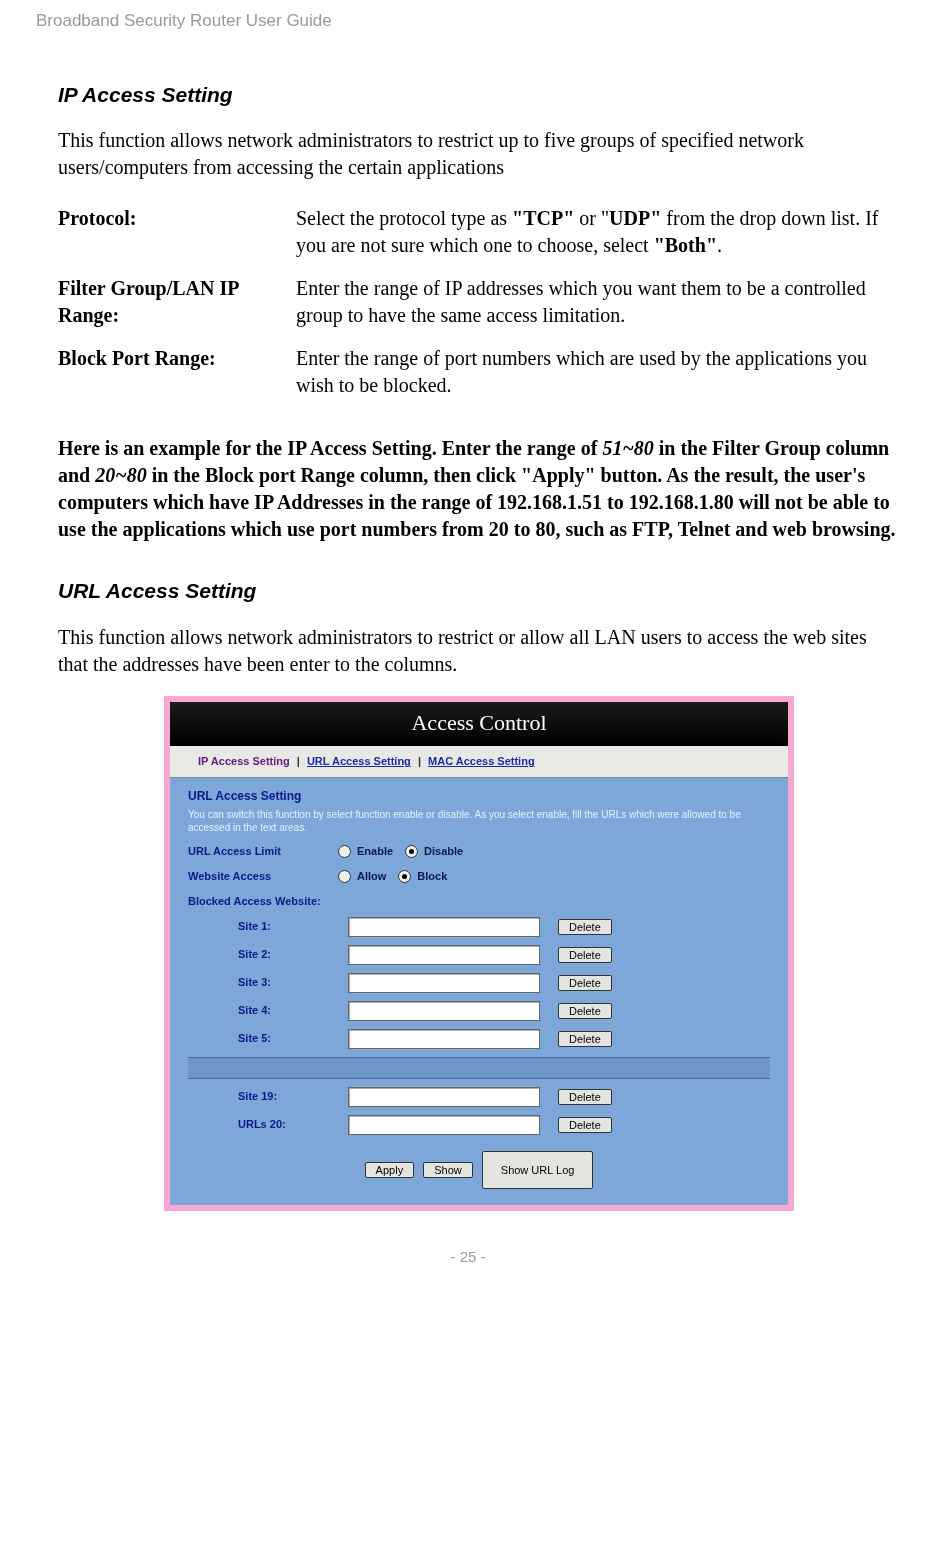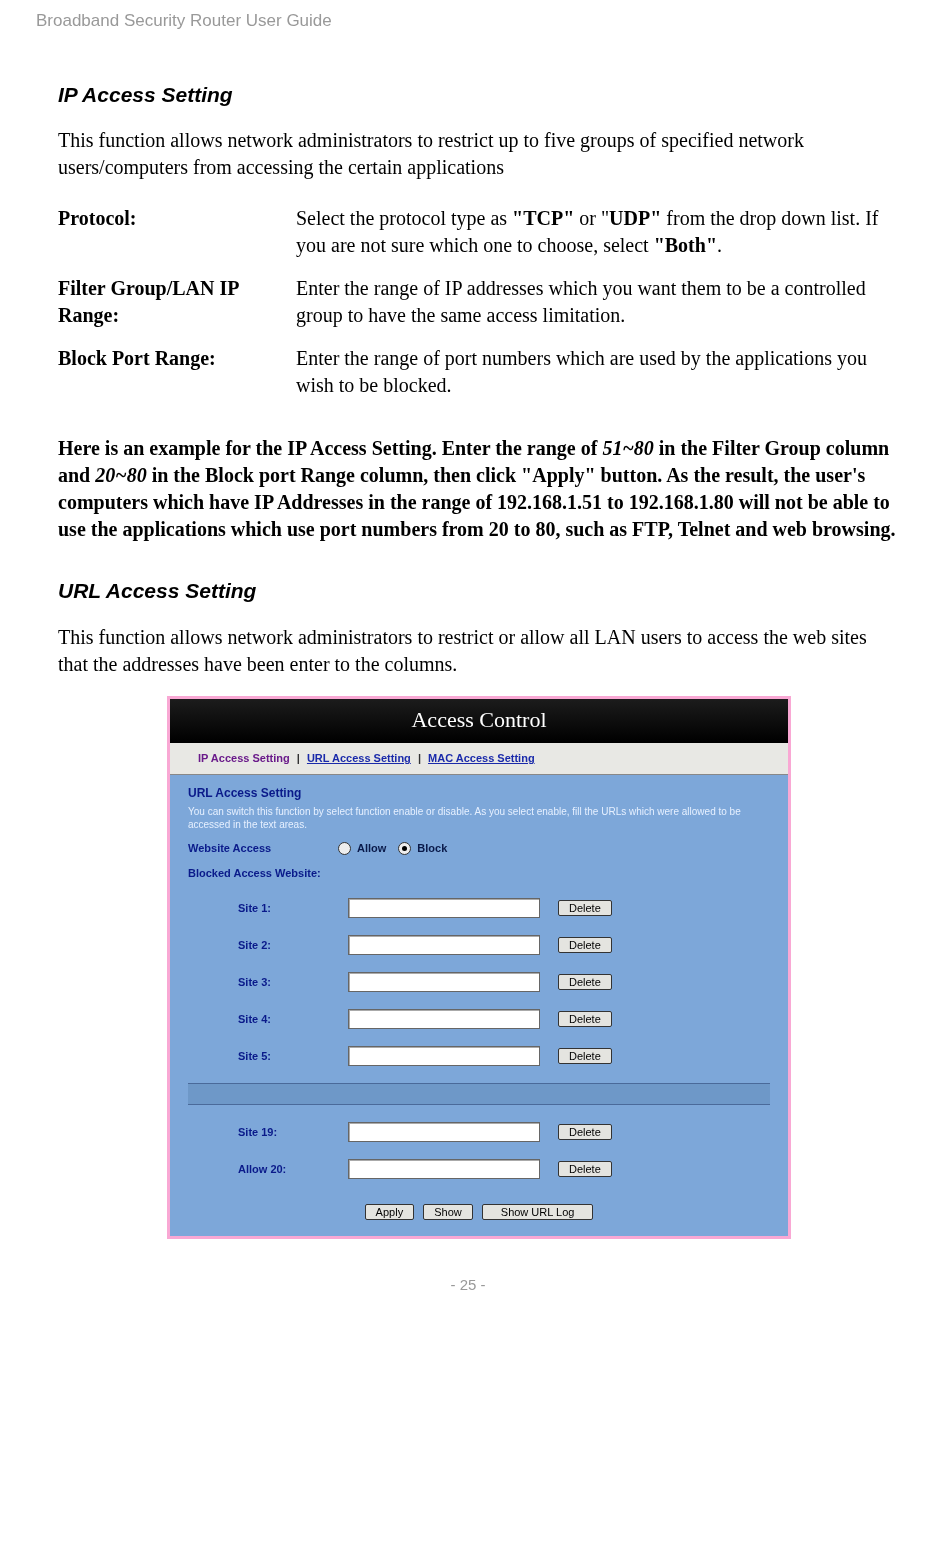--- a/index.html
+++ b/index.html
@@ -48,21 +48,21 @@
       text-align: center;
       color: #999;
       font-family: Liberation Sans, sans-serif;
       font-size: 15px;
       margin-top: 36px;
     }
     
     .ui-wrap {
       width: 618px;
       margin: 12px auto 0 auto;
-      border: 3px solid #f9a8d4;
+      border: 6px solid #f9a8d4;
       background: #8b5cf6;
     }
     .ui-titlebar {
       background: linear-gradient(#1c1c1c, #000);
       color: #fff;
       text-align: center;
       font-family: 'Times New Roman', serif;
       font-size: 22px;
       padding: 6px 0 8px 0;
       border-bottom: 1px solid #000;
@@ -145,21 +145,21 @@
     }
     .ui-subhead {
       color: #0a1a8a;
       font-weight: bold;
       font-size: 11px;
       margin: 6px 0 6px 0;
     }
     .site-row {
       display: flex;
       align-items: center;
-      margin: 17px 0;
+      margin: 8px 0;
     }
     .site-label {
       width: 110px;
       padding-left: 50px;
       color: #0a1a8a;
       font-weight: bold;
       font-size: 11px;
     }
     .site-input {
       width: 190px;
@@ -186,21 +186,21 @@
       background: #6e98c8;
     }
     .ui-footer-btns {
       text-align: center;
       padding: 8px 0 10px 0;
     }
     .ui-footer-btns .ui-btn {
       margin: 0 3px;
     }
     .wide-btn {
-      padding: 1px 18px;
+      padding: 12px 18px;
     }
   </style>
 </head>
 <body>
 
 <div class="doc-header">Broadband Security Router User Guide</div>
 
 <div class="content">
 
   <div class="section-heading">IP Access Setting</div>
@@ -243,20 +243,30 @@
         <span class="sep">|</span>
         <span class="link">URL Access Setting</span>
         <span class="sep">|</span>
         <span class="link">MAC Access Setting</span>
       </div>
 
       <div class="ui-section">
         <div class="ui-htitle">URL Access Setting</div>
         <div class="ui-desc">You can switch this function by select function enable or disable. As you select enable, fill the URLs which were allowed to be accessed in the text areas.</div>
 
+        <div class="ui-row">
+          <div class="ui-row-label">URL Access Limit</div>
+          <div class="ui-radio-group">
+            <span class="ui-radio"></span>
+            <span>Enable</span>
+            <span style="width:4px"></span>
+            <span class="ui-radio checked"></span>
+            <span>Disable</span>
+          </div>
+        </div>
 
         <div class="ui-row">
           <div class="ui-row-label">Website Access</div>
           <div class="ui-radio-group">
             <span class="ui-radio"></span>
             <span>Allow</span>
             <span style="width:4px"></span>
             <span class="ui-radio checked"></span>
             <span>Block</span>
           </div>
@@ -291,21 +301,21 @@
         </div>
 
         <div class="gap-block"></div>
 
         <div class="site-row">
           <div class="site-label">Site 19:</div>
           <div class="site-input"></div>
           <button class="ui-btn">Delete</button>
         </div>
         <div class="site-row">
-          <div class="site-label">Allow 20:</div>
+          <div class="site-label">URLs 20:</div>
           <div class="site-input"></div>
           <button class="ui-btn">Delete</button>
         </div>
 
         <div class="ui-footer-btns">
           <button class="ui-btn">Apply</button>
           <button class="ui-btn">Show</button>
           <button class="ui-btn wide-btn">Show URL Log</button>
         </div>
       </div>

